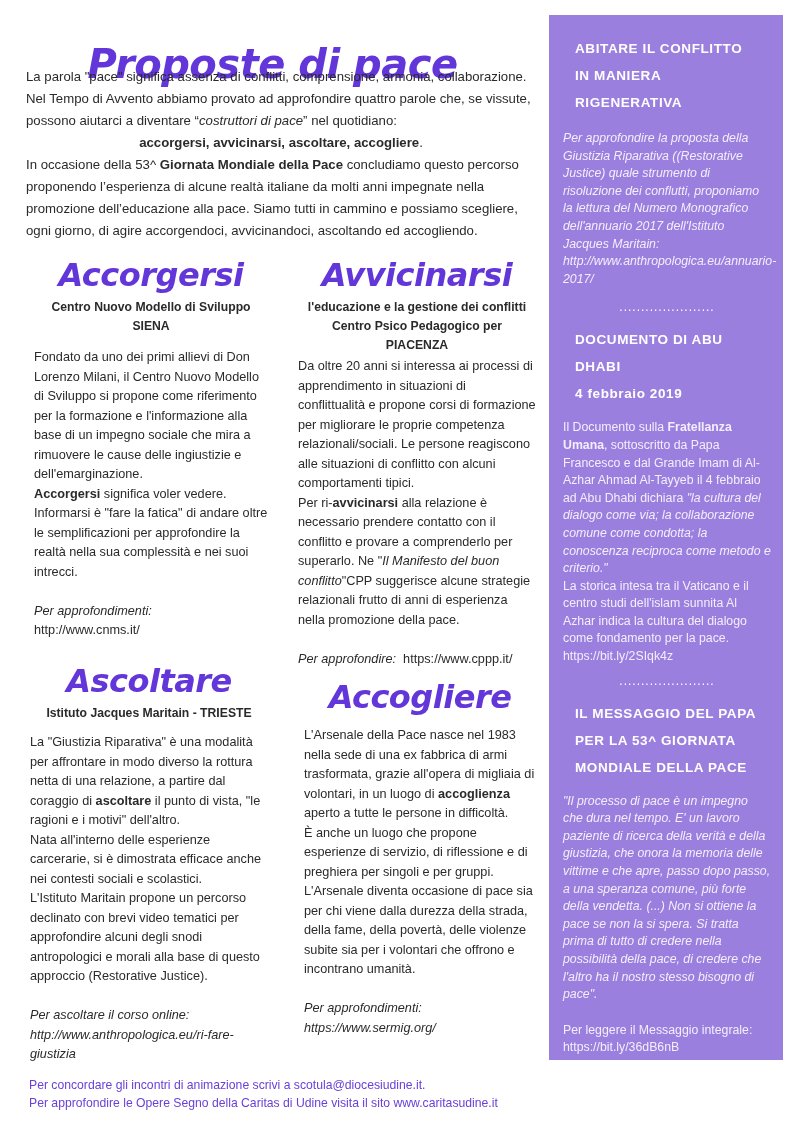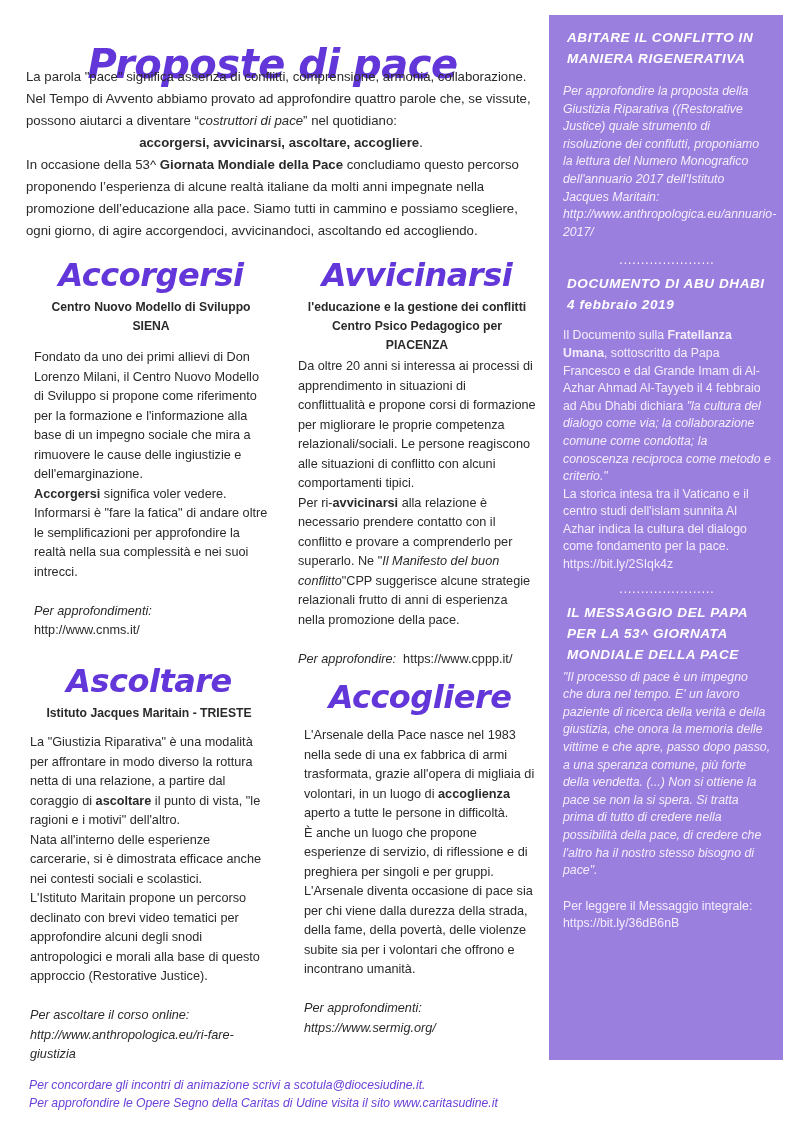--- a/index.html
+++ b/index.html
@@ -13,24 +13,24 @@
   .section { position: absolute; }
   .sec-title { font-style: italic; font-size: 32px; color: #6236d8; text-align: center; font-family: "DejaVu Sans", sans-serif; letter-spacing: -0.5px; margin: 0; }
   .sec-org { text-align: center; font-weight: bold; font-size: 12.2px; line-height: 19px; margin: 4px 0 8px; color: #2a2a2a; }
   .sec-body { font-size: 12.7px; line-height: 19.5px; color: #2a2a2a; }
   .sec-body p { margin: 0; }
   .sec-body .gap { height: 19.5px; }
   .it { font-style: italic; }
   b { font-weight: bold; }
   .sidebar { position: absolute; left: 549px; top: 15px; width: 234px; height: 1045px;
              background: #9b7fde; color: #f3eefc; box-sizing: border-box; padding: 8px 12px 0 14px; }
-  .sb-head { font-weight: bold; font-style: italic; font-size: 13.5px; line-height: 21px; letter-spacing: 0.6px; color: #ffffff; margin: 4px; }
+  .sb-head { font-weight: bold; font-size: 13.5px; line-height: 27px; letter-spacing: 0.6px; color: #ffffff; margin: 12px; }
   .sb-text { font-size: 12.3px; line-height: 17.6px; margin: 0; }
   .sb-dots { text-align: center; letter-spacing: 1px; font-size: 12px; line-height: 14px; color: #ffffff; margin: 8px 0 6px; }
-  .footer { position: absolute; left: 29px; top: 1076px; font-style: italic; font-size: 12.2px; line-height: 18px; color: #6a40d8; }
+  .footer { position: absolute; left: 29px; top: 1076px; font-size: 12.2px; line-height: 18px; color: #6a40d8; }
   .footer p { margin: 0; }
 </style>
 </head>
 <body>
 
 <h1 class="page-title">Proposte di pace</h1>
 
 <div class="intro">
   <p>La parola "pace" significa assenza di conflitti, comprensione, armonia, collaborazione.</p>
   <p>Nel Tempo di Avvento abbiamo provato ad approfondire quattro parole che, se vissute,</p>

